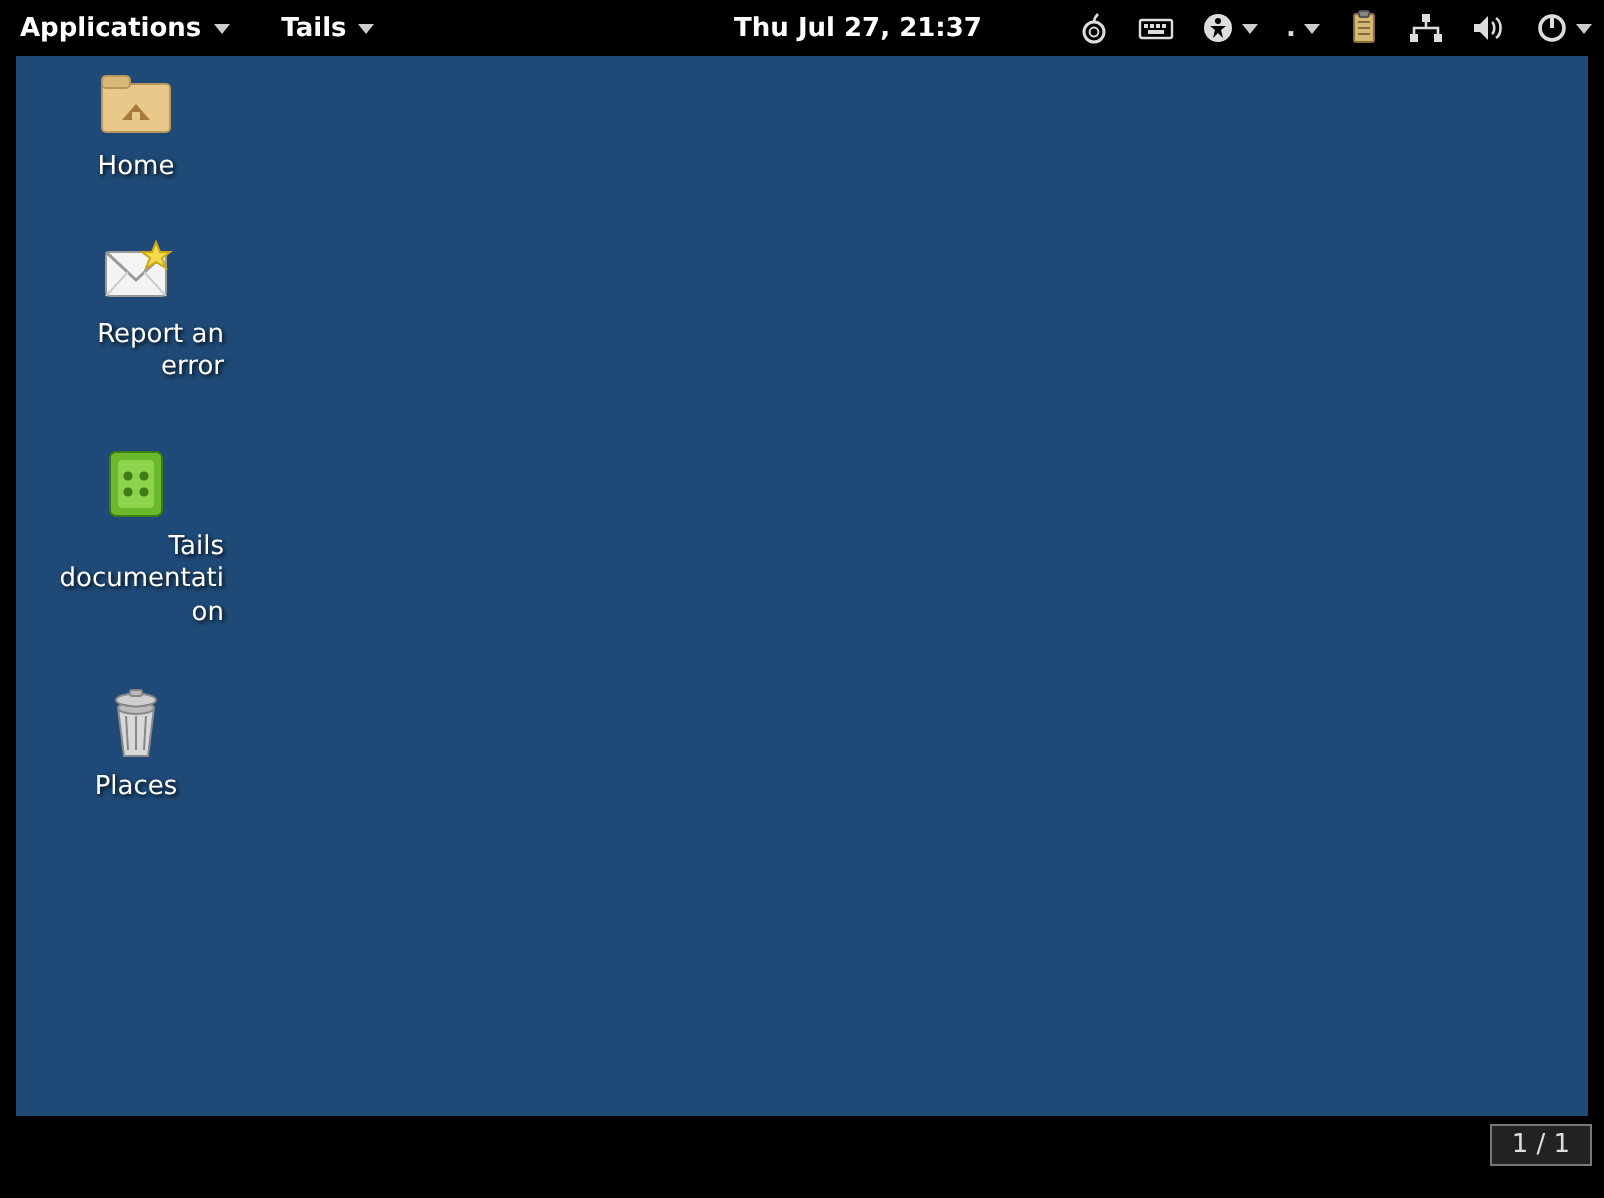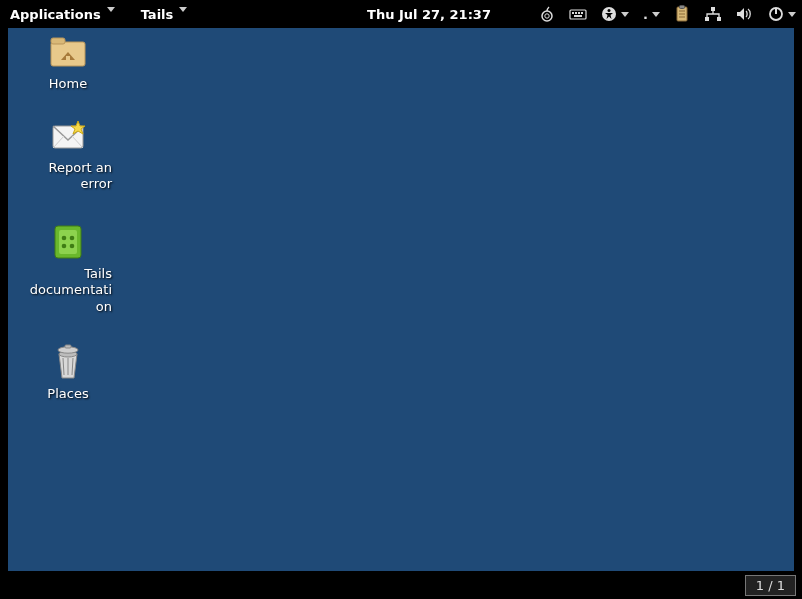--- a/index.html
+++ b/index.html
@@ -16,21 +16,21 @@
   background: #000;
   display: flex;
   align-items: center;
   color: #fff;
   font-size: 13px;
   font-weight: bold;
   padding: 0 6px;
   position: relative;
 }
 .topbar-left { display: flex; gap: 18px; align-items: center; }
-.menu-item { display: flex; align-items: flex-start; gap: 4px; cursor: pointer; padding: 0 4px; }
+.menu-item { display: flex; align-items: center; gap: 4px; cursor: pointer; padding: 0 4px; }
 .tri-down {
   width: 0; height: 0;
   border-left: 4px solid transparent;
   border-right: 4px solid transparent;
   border-top: 5px solid #ccc;
   margin-left: 2px;
 }
 .topbar-center {
   position: absolute;
   left: 50%;
@@ -72,26 +72,26 @@
   font-size: 13px;
   text-align: right;
   text-shadow: 1px 1px 2px rgba(0,0,0,0.9);
   line-height: 1.25;
   word-wrap: break-word;
   max-width: 88px;
 }
 .bottombar {
   position: absolute;
   bottom: 0; left: 0; right: 0;
-  height: 28px;
+  height: 41px;
   background: #000;
   display: flex;
-  align-items: center;
+  align-items: flex-end;
   justify-content: flex-end;
-  padding: 0 6px;
+  padding: 16px 6px;
 }
 .ws-box {
   border: 1px solid #777;
   color: #ddd;
   font-size: 13px;
   padding: 2px 10px;
   background: #222;
 }
 </style>
 </head>

